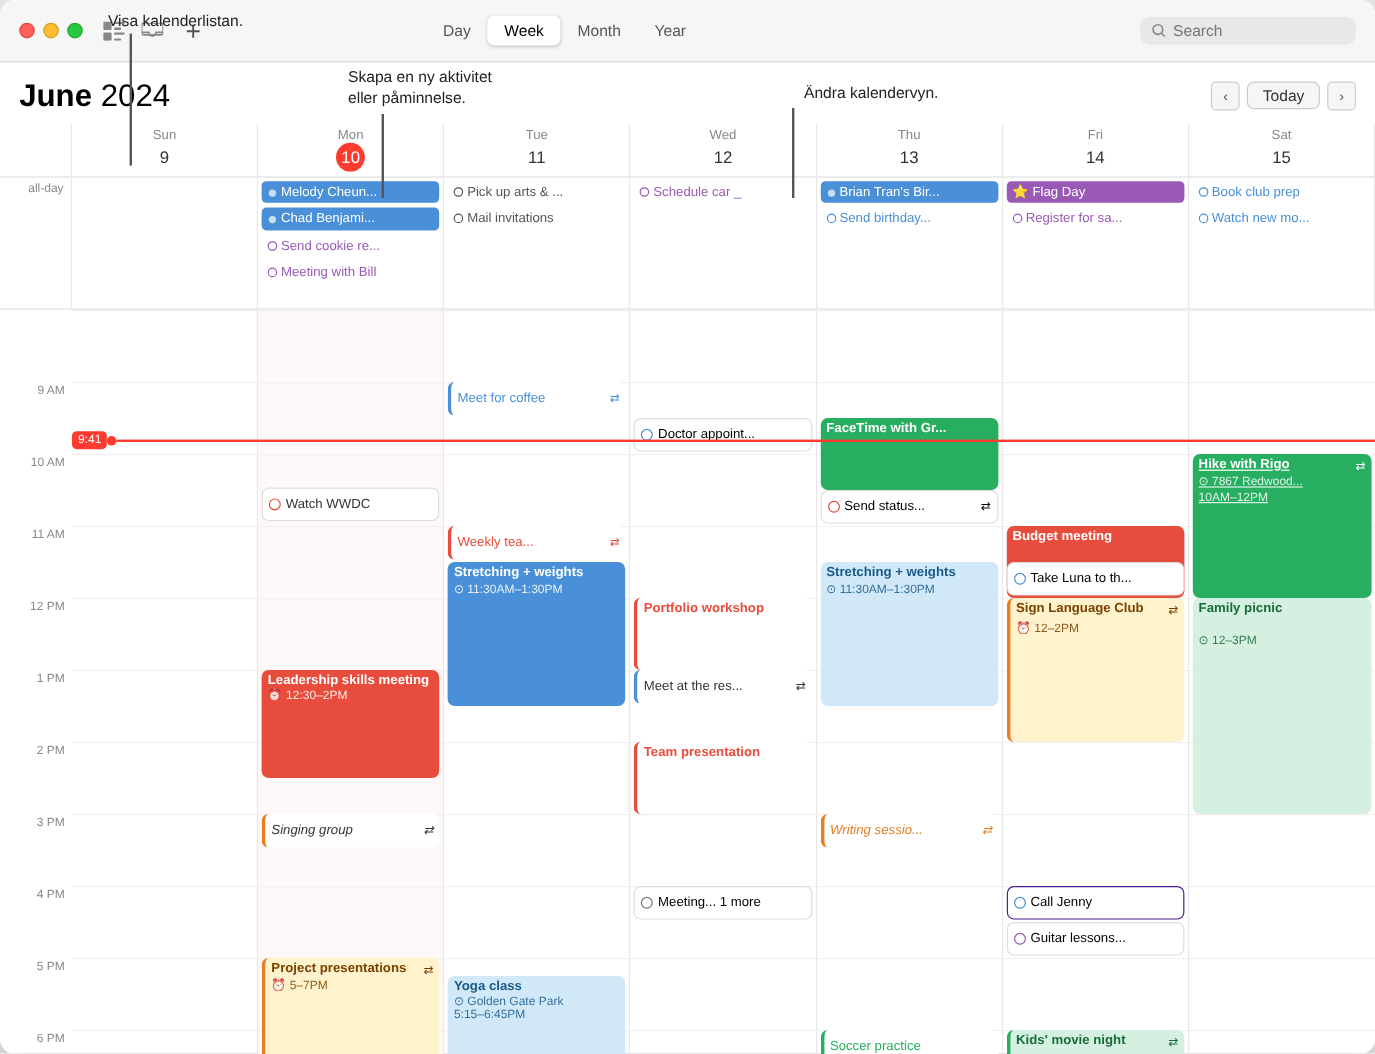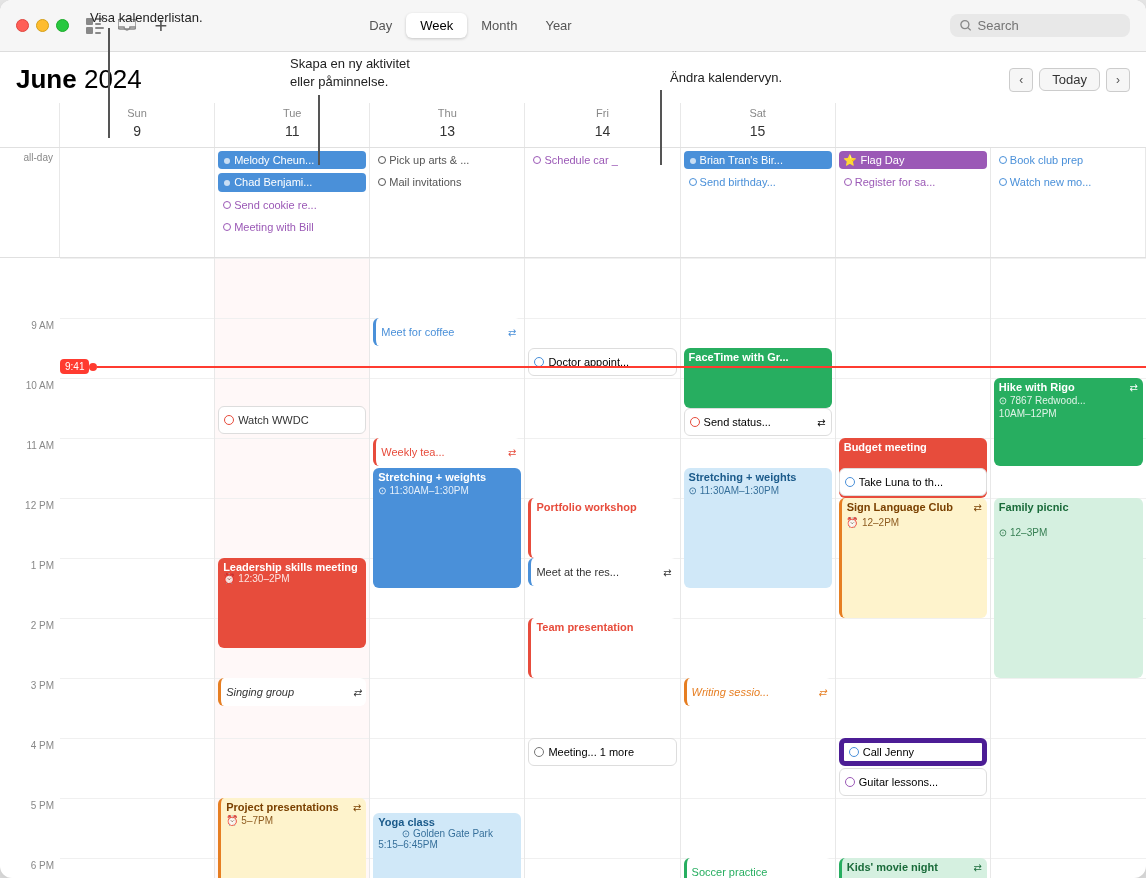--- a/index.html
+++ b/index.html
@@ -363,22 +363,30 @@
 
   <div class="cal-grid">
 
     <div class="day-headers">
       <div class="day-header-spacer"></div>
       <div class="day-header">
         <div style="color:#888;font-size:11px;">Sun</div>
         <div class="day-num">9</div>
       </div>
       <div class="day-header">
+        <div style="color:#888;font-size:11px;">Mon</div>
+        <div class="day-num today">10</div>
+      </div>
+      <div class="day-header">
         <div style="color:#888;font-size:11px;">Tue</div>
         <div class="day-num">11</div>
+      </div>
+      <div class="day-header">
+        <div style="color:#888;font-size:11px;">Wed</div>
+        <div class="day-num">12</div>
       </div>
       <div class="day-header">
         <div style="color:#888;font-size:11px;">Thu</div>
         <div class="day-num">13</div>
       </div>
       <div class="day-header">
         <div style="color:#888;font-size:11px;">Fri</div>
         <div class="day-num">14</div>
       </div>
       <div class="day-header">
@@ -557,21 +565,21 @@
           <span style="font-size:10px;margin-left:auto;color:#E74C3C;">⇄</span>
         </div>
 
         <div class="timed-event c-blue-fill" style="top:210px;height:120px;">
           <div class="ev-title">Stretching + weights</div>
           <div class="ev-time" style="margin-top:2px;">⊙ 11:30AM–1:30PM</div>
         </div>
 
         <div class="timed-event c-blue-light" style="top:555px;height:90px;">
           <div class="ev-title" style="color:#1a5a8a;">Yoga class</div>
-          <div class="ev-sub" style="color:#1a5a8a;text-align:center;">⊙ Golden Gate Park</div>
+          <div class="ev-sub" style="color:#1a5a8a;">⊙ Golden Gate Park</div>
           <div class="ev-time" style="color:#1a5a8a;">5:15–6:45PM</div>
         </div>
       </div>
 
       <div class="day-col" style="height:660px;">
         <div class="hour-line" style="top:0px;"></div>
         <div class="hour-line" style="top:60px;"></div>
         <div class="hour-line" style="top:120px;"></div>
         <div class="hour-line" style="top:180px;"></div>
         <div class="hour-line" style="top:240px;"></div>
@@ -665,21 +673,21 @@
           <div style="width:10px;height:10px;border-radius:50%;border:1.5px solid #4A90D9;flex-shrink:0;"></div>
           <span style="font-size:11px;">Take Luna to th...</span>
         </div>
 
         <div class="timed-event" style="top:240px;height:120px;background:#fef3cc;border-left:3px solid #E67E22;color:#7a4000;">
           <div class="ev-title">Sign Language Club</div>
           <div class="ev-time" style="margin-top:4px;">⏰ 12–2PM</div>
           <span style="position:absolute;top:4px;right:5px;font-size:10px;">⇄</span>
         </div>
 
-        <div class="timed-event" style="top:480px;height:28px;background:#fff;border:5px solid #4c1d95;display:flex;align-items:center;gap:4px;">
+        <div class="timed-event" style="top:480px;height:28px;background:#fff;border:1px solid #4c1d95;display:flex;align-items:center;gap:4px;">
           <div style="width:10px;height:10px;border-radius:50%;border:1.5px solid #4A90D9;flex-shrink:0;"></div>
           <span style="font-size:11px;">Call Jenny</span>
         </div>
 
         <div class="timed-event" style="top:510px;height:28px;background:#fff;border:1px solid #ddd;display:flex;align-items:center;gap:4px;">
           <div style="width:10px;height:10px;border-radius:50%;border:1.5px solid #9B59B6;flex-shrink:0;"></div>
           <span style="font-size:11px;">Guitar lessons...</span>
         </div>
 
         <div class="timed-event" style="top:600px;height:60px;background:#d5f0e0;border-left:3px solid #27AE60;color:#1a6b3a;">
@@ -694,21 +702,21 @@
         <div class="hour-line" style="top:120px;"></div>
         <div class="hour-line" style="top:180px;"></div>
         <div class="hour-line" style="top:240px;"></div>
         <div class="hour-line" style="top:300px;"></div>
         <div class="hour-line" style="top:360px;"></div>
         <div class="hour-line" style="top:420px;"></div>
         <div class="hour-line" style="top:480px;"></div>
         <div class="hour-line" style="top:540px;"></div>
         <div class="hour-line" style="top:600px;"></div>
 
-        <div class="timed-event c-green-fill" style="top:120px;height:88px;">
+        <div class="timed-event c-green-fill" style="top:120px;height:120px;text-decoration:underline;">
           <div class="ev-title">Hike with Rigo</div>
           <div class="ev-sub" style="margin-top:2px;">⊙ 7867 Redwood...</div>
           <div class="ev-time" style="margin-top:2px;">10AM–12PM</div>
           <span style="position:absolute;top:4px;right:5px;font-size:10px;">⇄</span>
         </div>
 
         <div class="timed-event c-green-light" style="top:240px;height:180px;">
           <div class="ev-title" style="color:#1a6b3a;">Family picnic</div>
           <div class="ev-time" style="color:#1a6b3a;margin-top:14px;">⊙ 12–3PM</div>
         </div>

